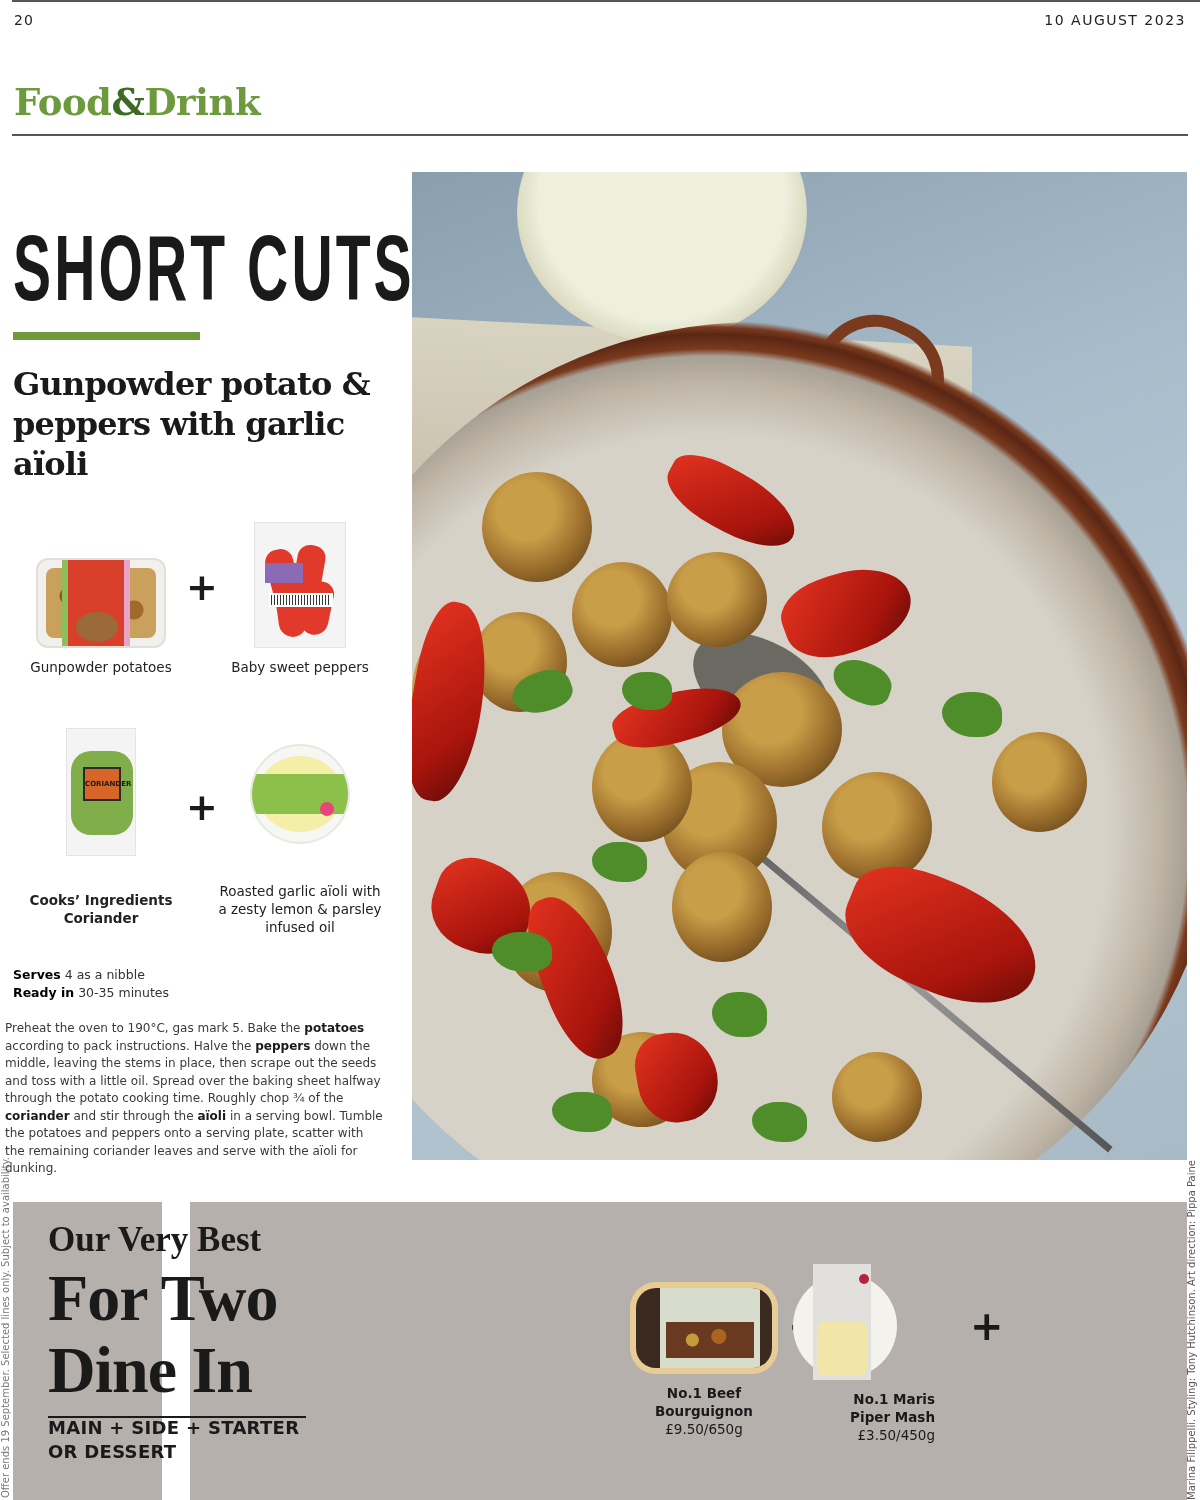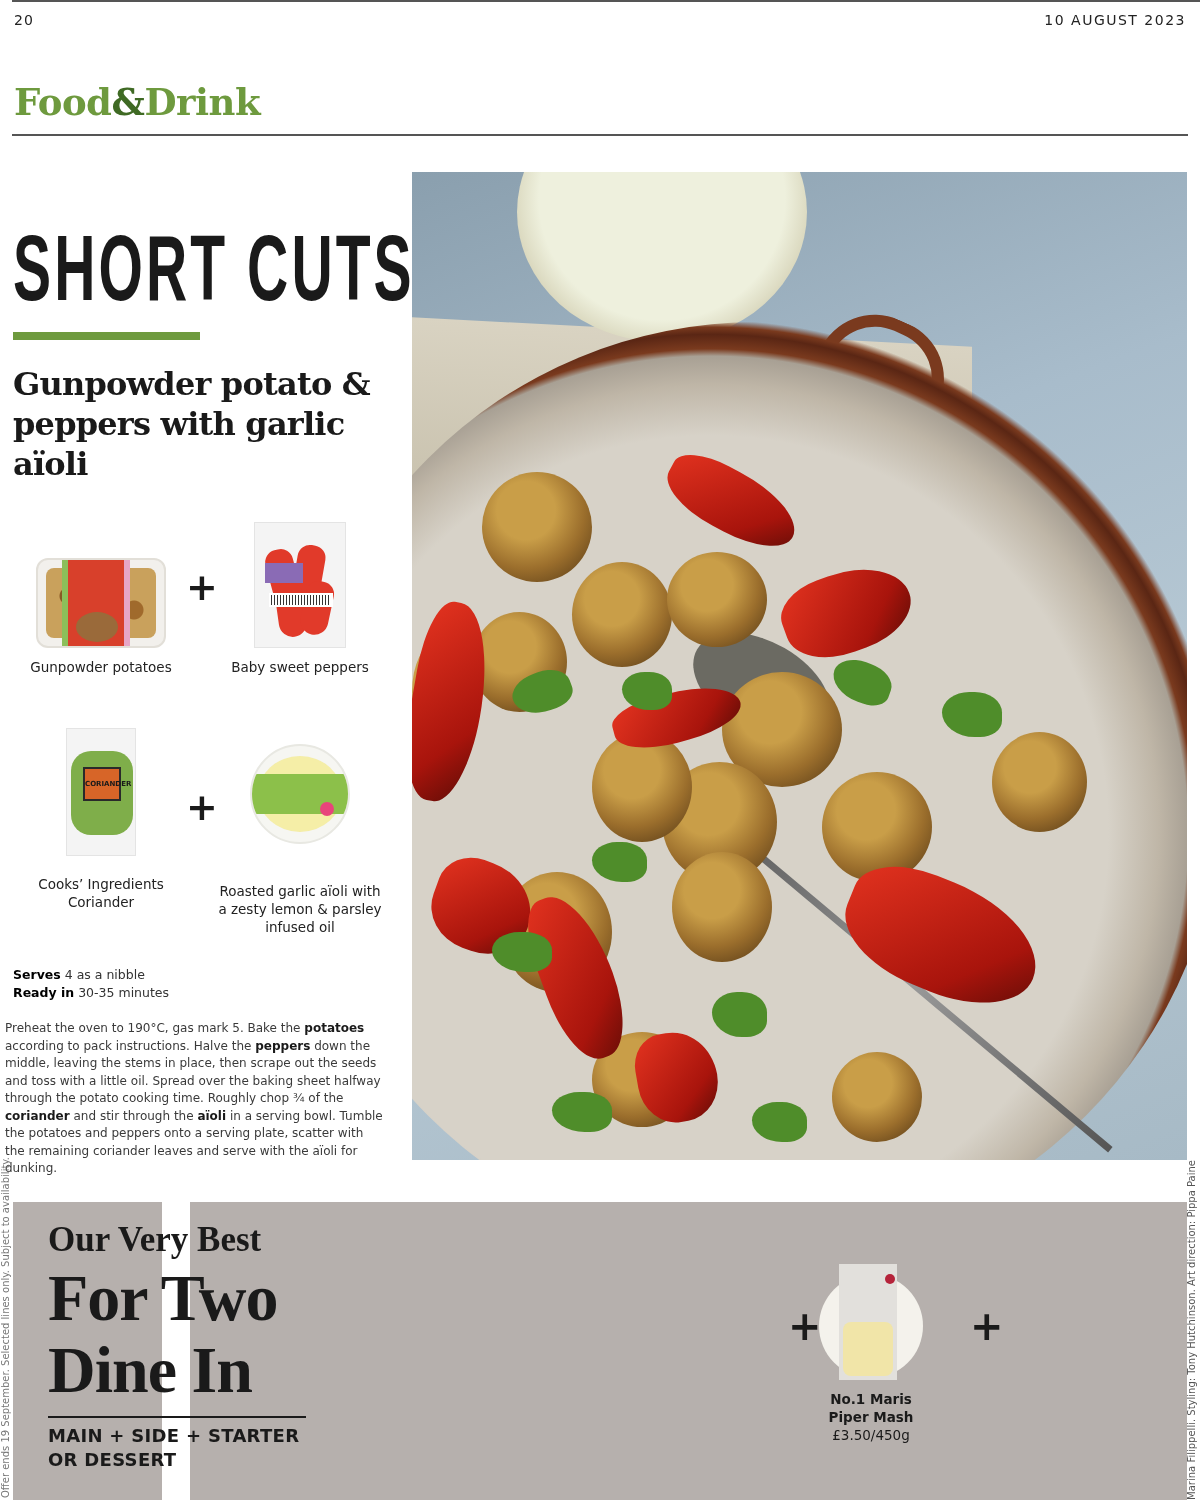--- a/index.html
+++ b/index.html
@@ -66,21 +66,21 @@
   .credit span { position: absolute; right: 0; top: -12px; white-space: nowrap; }
 
   .offer-note { position: absolute; left: 0; top: 1500px; transform: rotate(-90deg); transform-origin: left top; font-size: 10px; color: #777; white-space: nowrap; }
   .offer-note span { display: block; margin-left: 2px; margin-top: 0; }
 
   .banner { position: absolute; left: 13px; top: 1202px; width: 1174px; height: 298px; background: #b6b0ad; overflow: hidden; }
   .banner .strip { position: absolute; left: 149px; top: 0; width: 28px; height: 100%; background: #ffffff; }
   .banner .bt1 { position: absolute; left: 35px; top: 18px; font-family: "Liberation Serif", serif; font-weight: bold; font-size: 35px; color: #1a1a1a; }
   .banner .bt2 { position: absolute; left: 35px; top: 60px; font-family: "Liberation Serif", serif; font-weight: bold; font-size: 66px; line-height: 72px; color: #1a1a1a; letter-spacing: -1px; }
   .banner .brule { position: absolute; left: 35px; top: 214px; width: 258px; height: 2px; background: #1a1a1a; }
-  .banner .bsub { position: absolute; left: 35px; top: 222px; font-size: 18px; font-weight: bold; line-height: 24px; color: #1a1a1a; letter-spacing: 0.3px; }
+  .banner .bsub { position: absolute; left: 35px; top: 214px; font-size: 18px; font-weight: bold; line-height: 24px; color: #1a1a1a; letter-spacing: 0.3px; }
 
   .banner .coin { position: absolute; left: 318px; top: 12px; width: 272px; height: 272px; border-radius: 50%; background: radial-gradient(circle at 40% 35%, #c4b052 0%, #b29d45 55%, #a18b3a 100%); }
   .banner .coin .price { position: absolute; left: 0; right: 0; top: 40px; text-align: center; font-family: "Liberation Serif", serif; color: #fff; font-size: 140px; line-height: 140px; letter-spacing: -4px; }
   .banner .coin .price .pound { font-size: 90px; vertical-align: 34px; letter-spacing: 0; }
   .banner .coin .serves { position: absolute; left: 0; right: 0; top: 218px; text-align: center; color: #fff; font-weight: bold; font-size: 17px; letter-spacing: 0.5px; }
 
   .dish { position: absolute; top: 62px; width: 180px; text-align: center; }
   .dish .thumb { position: relative; margin: 0 auto; }
   .dish .name { font-weight: bold; font-size: 13.5px; line-height: 18px; color: #1a1a1a; margin-top: 10px; }
   .dish .price { font-size: 13.5px; line-height: 18px; color: #1a1a1a; }
@@ -138,21 +138,21 @@
     <div class="barcode"></div>
   </div>
   <div class="label">Baby sweet peppers</div>
 </div>
 
 <div class="ingredient" style="left:11px; top:700px;">
   <div class="pack pack-coriander">
     <div class="leaves"></div>
     <div class="lab">CORIANDER</div>
   </div>
-  <div class="label" style="margin-top:19px;">Cooks’ Ingredients Coriander</div>
+  <div class="label" style="margin-top:35px;font-weight:bold;">Cooks’ Ingredients Coriander</div>
 </div>
 <div class="plus" style="left:186px; top:788px;">+</div>
 
 <div class="ingredient" style="left:210px; top:700px;">
   <div class="pack pack-aioli">
     <div class="yellow"></div>
     <div class="band"></div>
     <div class="dot"></div>
   </div>
   <div class="label" style="margin-top:38px; padding:0 6px;">Roasted garlic aïoli with a zesty lemon &amp; parsley infused oil</div>
@@ -224,23 +224,36 @@
     <div>For Two</div>
     <div>Dine In</div>
   </div>
   <div class="brule"></div>
   <div class="bsub">
     <div>MAIN + SIDE + STARTER</div>
     <div>OR DESSERT</div>
   </div>
 
 
+  <div class="dish" style="left:601px;">
+    <div class="thumb thumb-beef">
+      <div class="inner">
+          <div class="sleeve"></div>
+          <div class="food"></div>
+        </div>
+    </div>
+    <div class="name">
+        <div>No.1 Beef</div>
+        <div>Bourguignon</div>
+      </div>
+    <div class="price">£9.50/650g</div>
+  </div>
   <div class="bplus" style="left:775px;">+</div>
 
-  <div class="dish" style="left:768px;">
+  <div class="dish" style="left:742px;text-align:right;">
     <div class="thumb thumb-mash">
       <div class="plate"></div>
       <div class="box"></div>
       <div class="mash"></div>
       <div class="badge"></div>
     </div>
     <div class="name">
         <div>No.1 Maris</div>
         <div>Piper Mash</div>
       </div>

